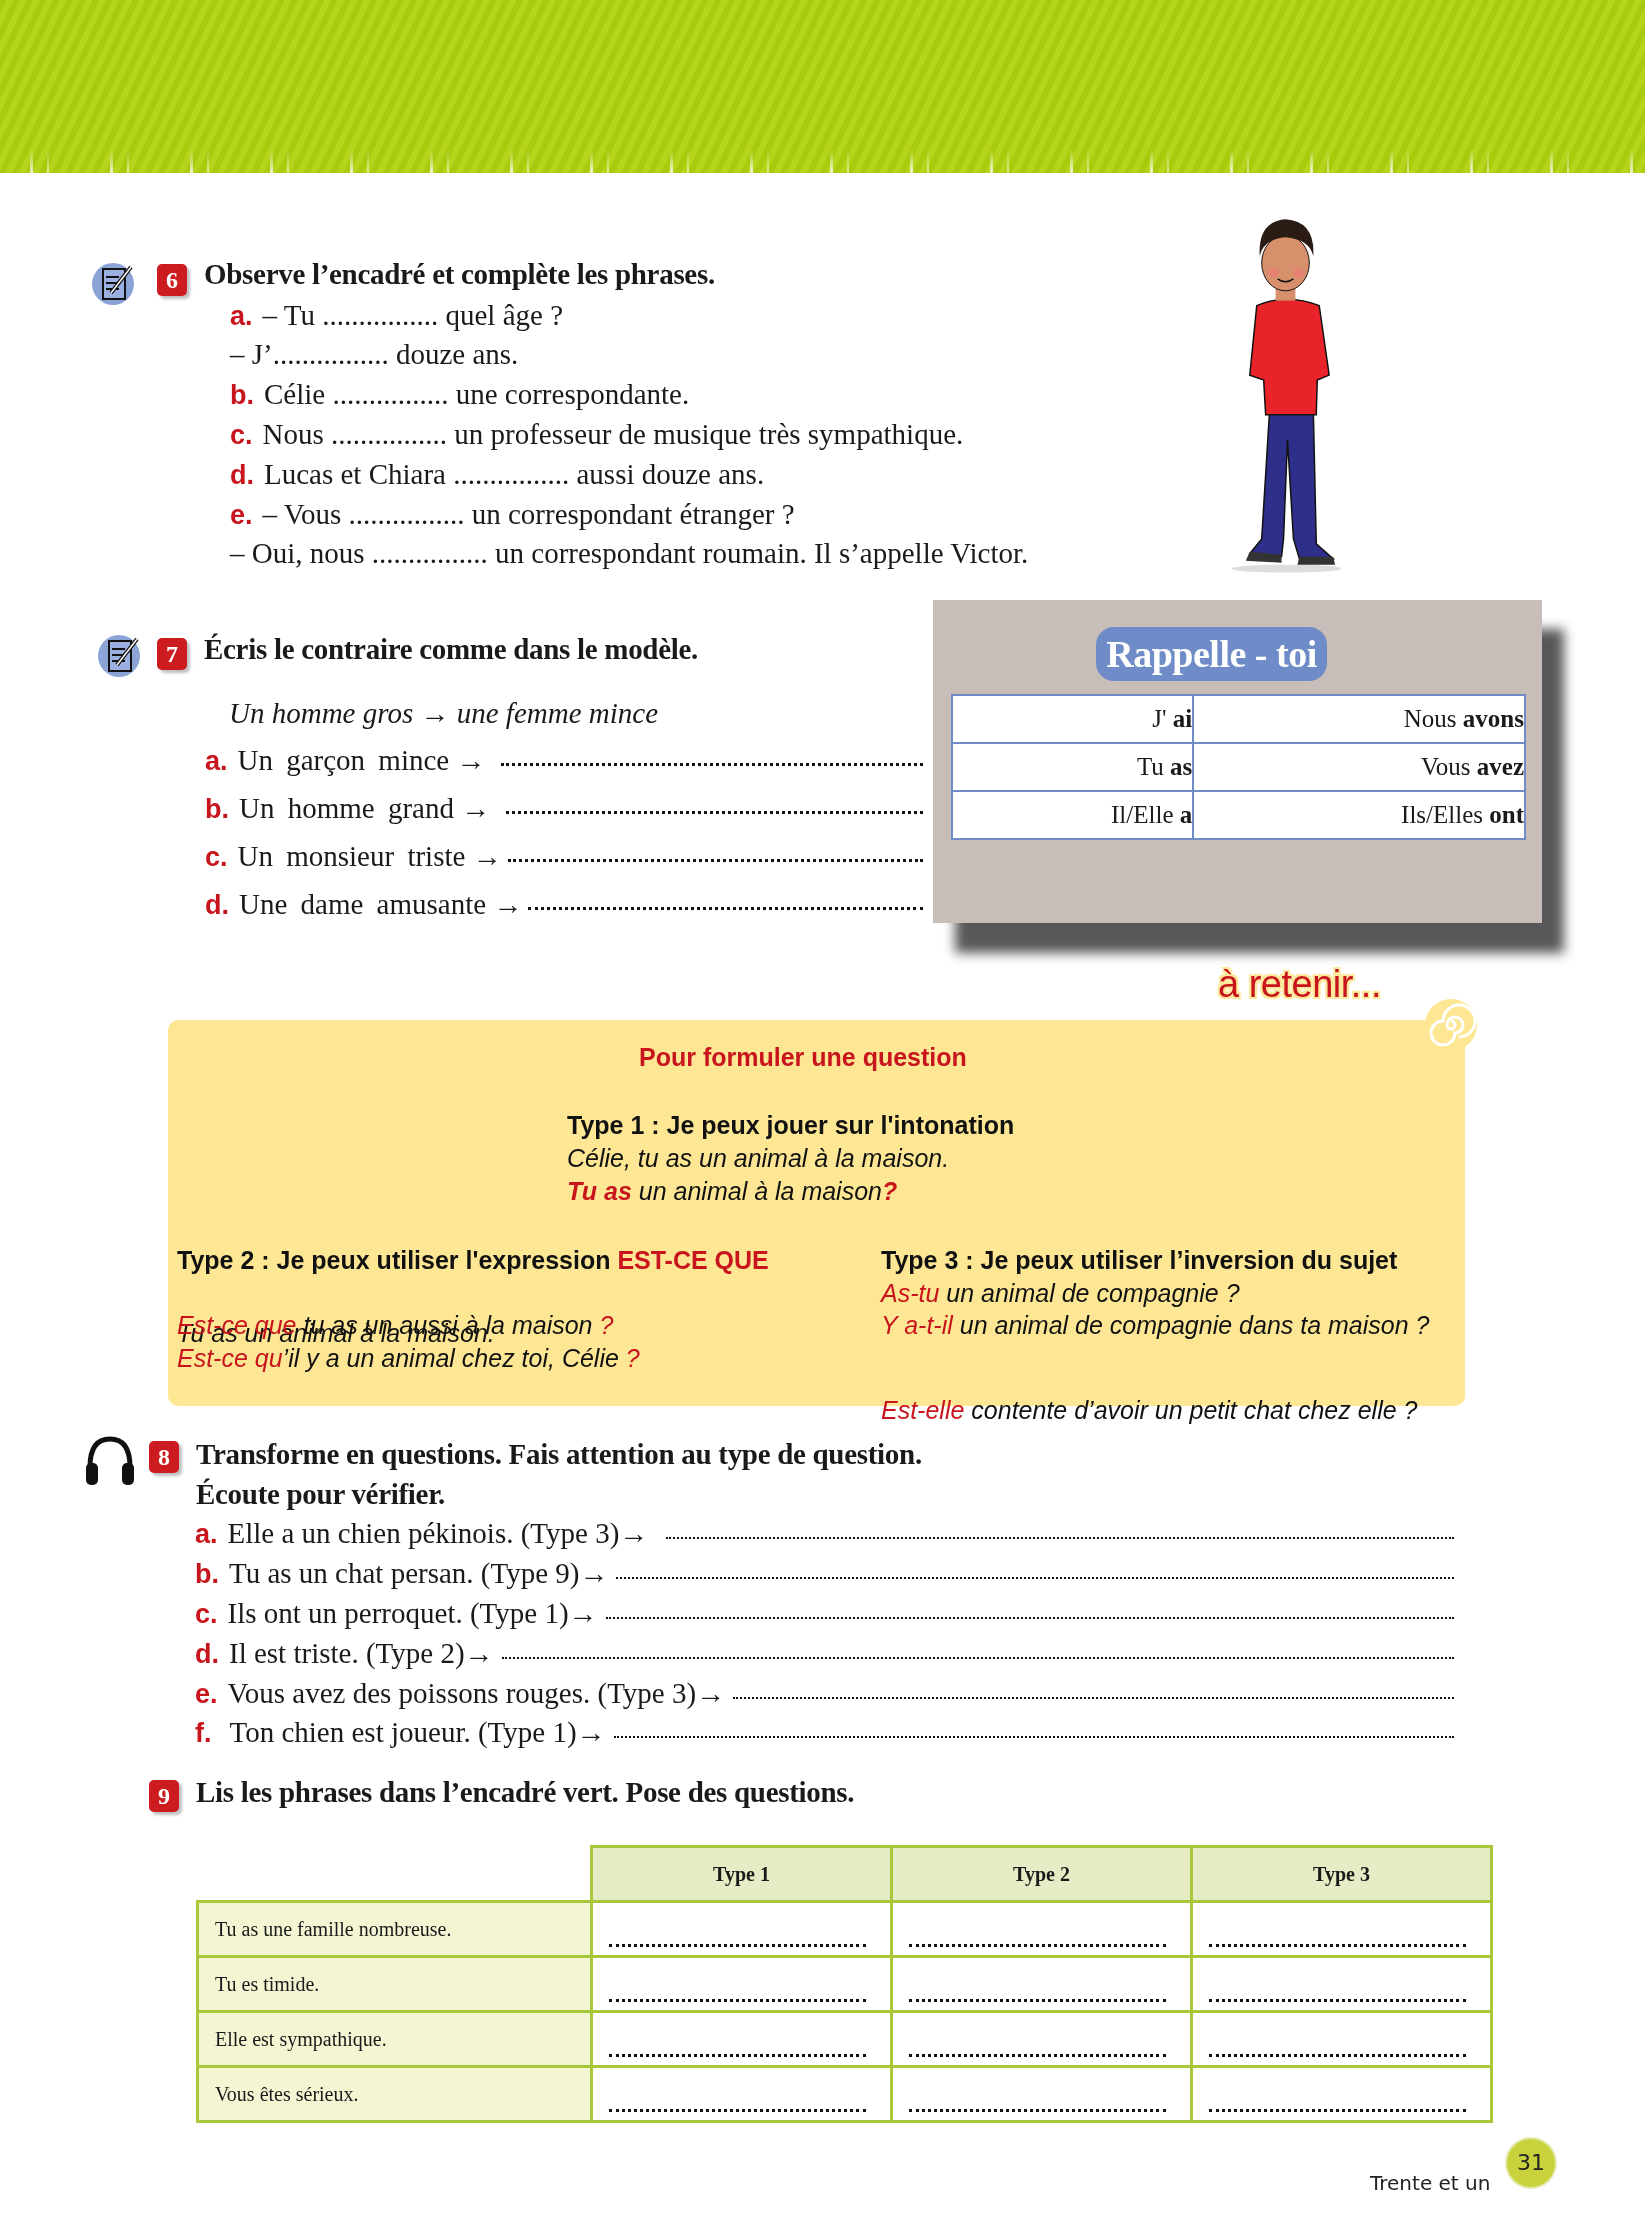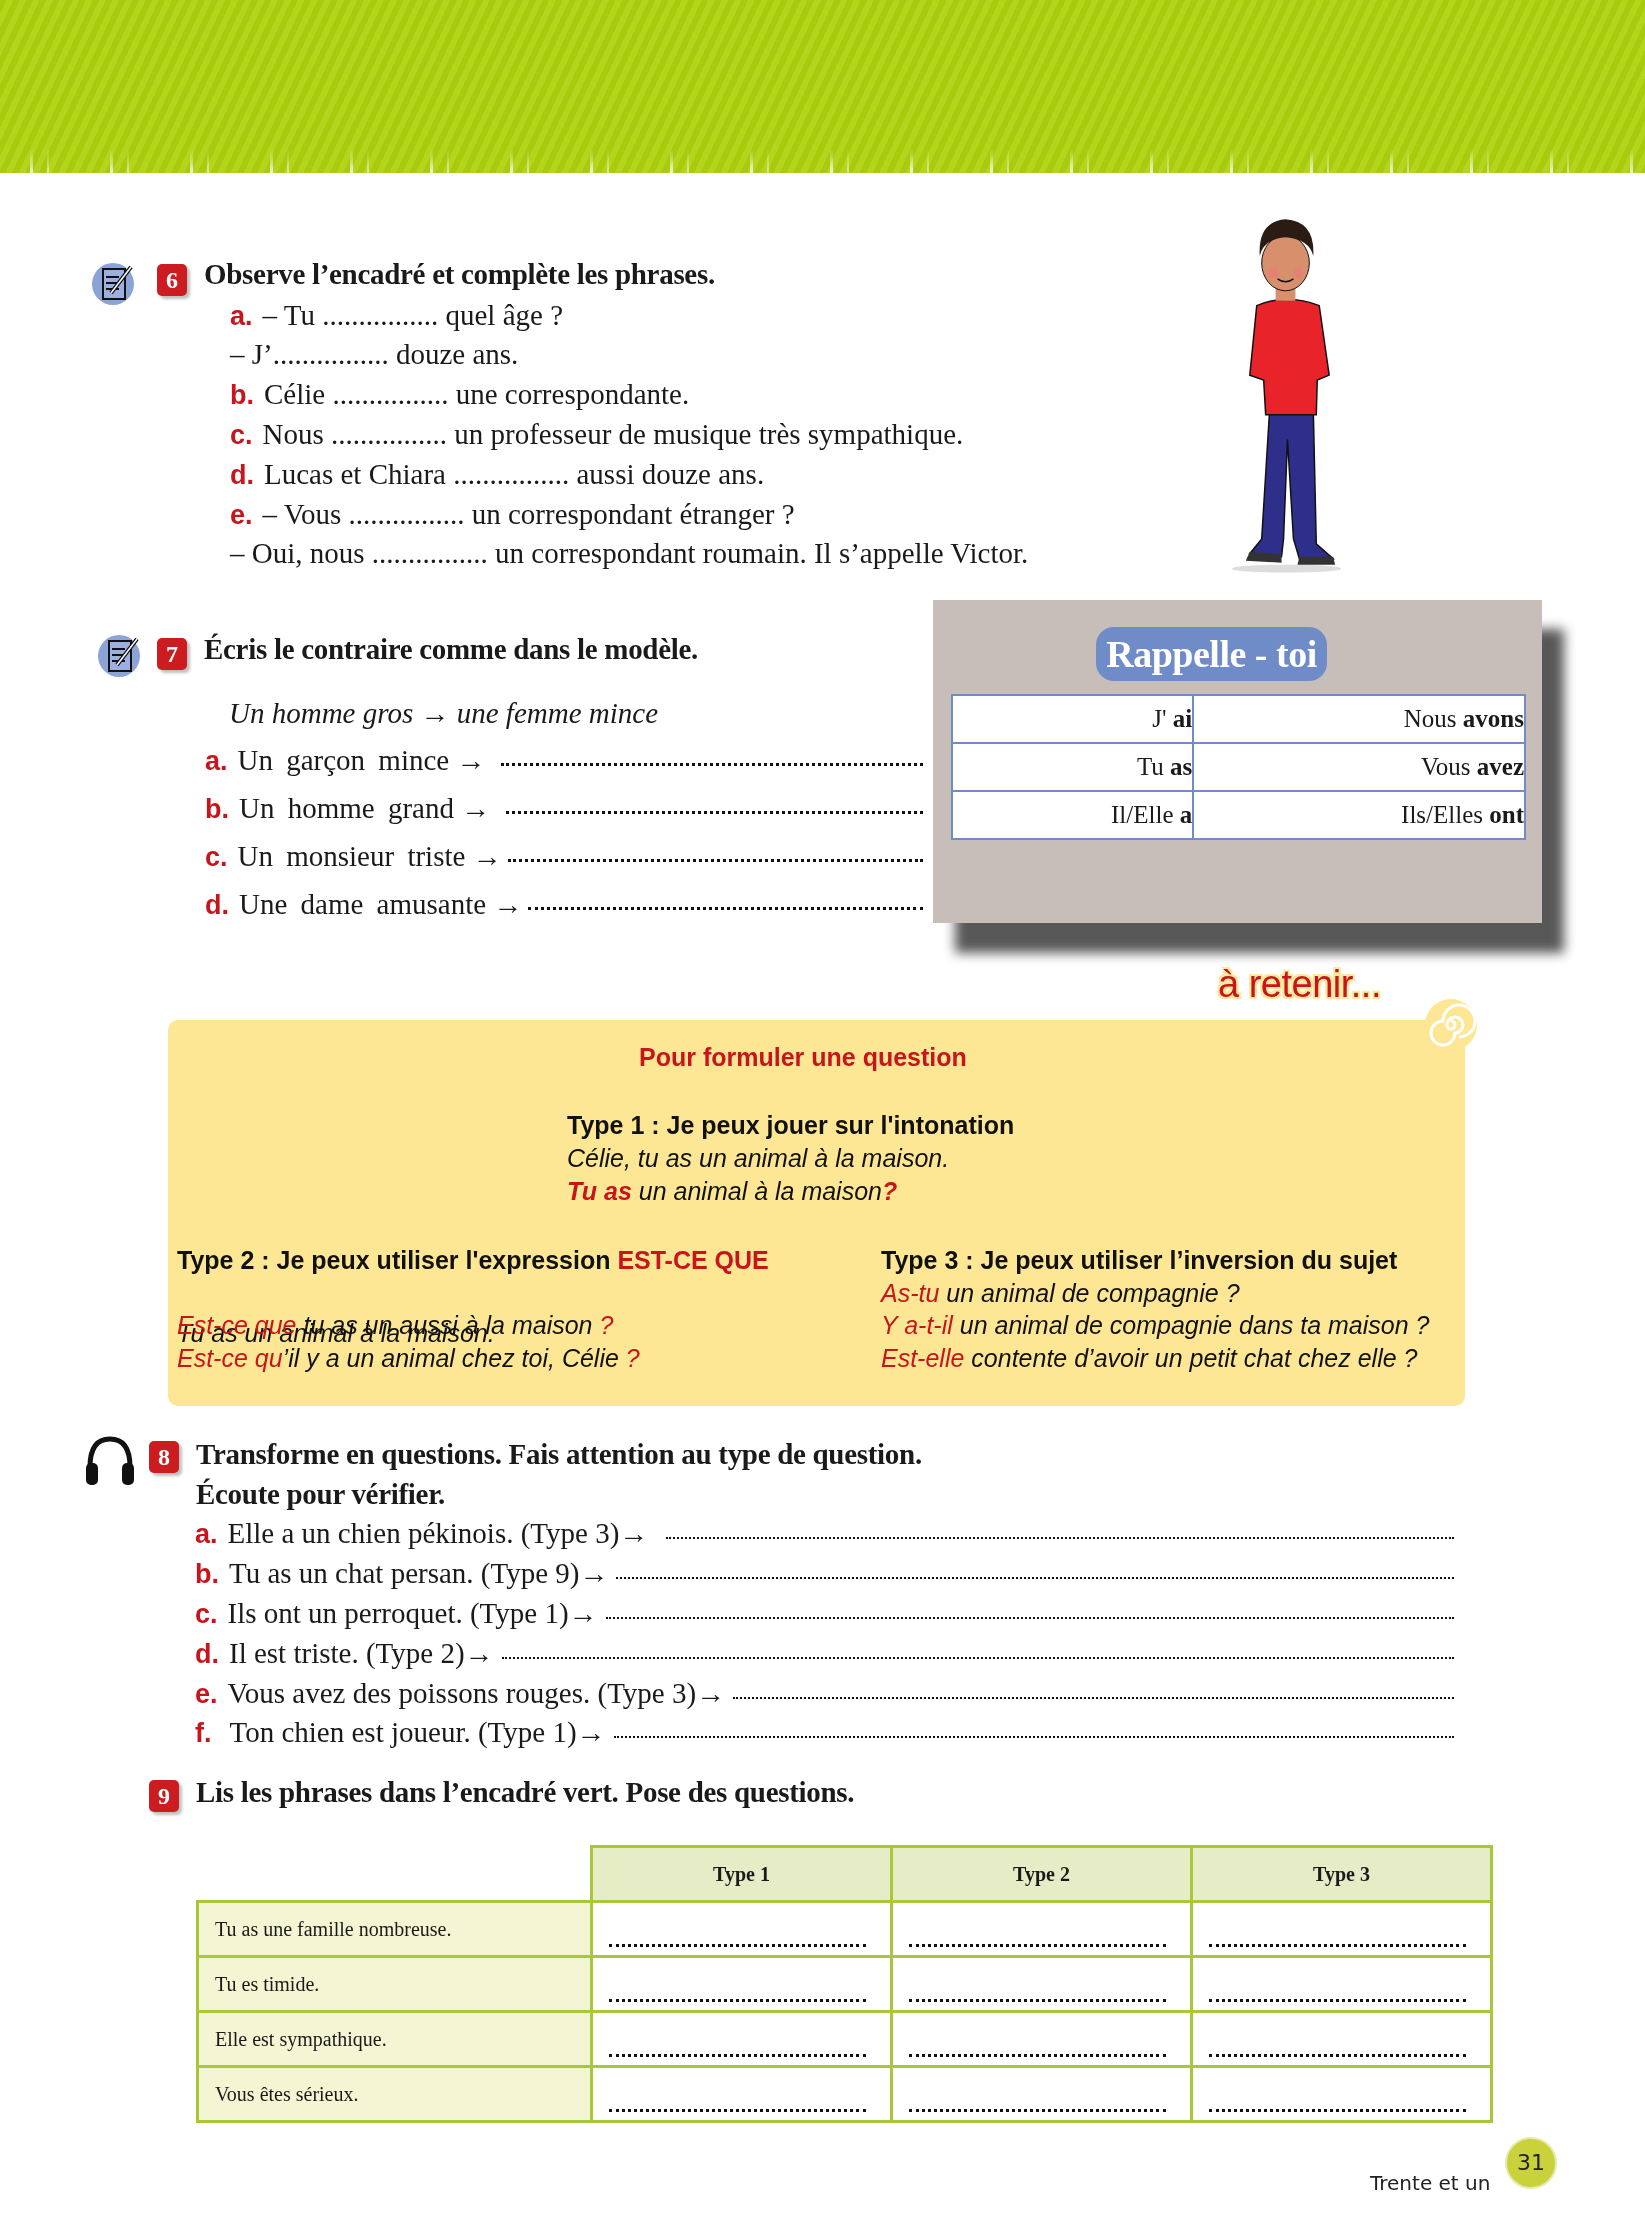--- a/index.html
+++ b/index.html
@@ -196,21 +196,21 @@
   <span class="red">Est-ce qu</span><span>’il y a un animal chez toi, Célie </span><span class="red">?</span>
 </div>
 
 <div class="abs yb yb-h" style="left:881px;top:1246px">Type 3 : Je peux utiliser l’inversion du sujet</div>
 <div class="abs yb yb-i" style="left:881px;top:1279px">
   <span class="red">As-tu</span><span> un animal de compagnie ?</span>
 </div>
 <div class="abs yb yb-i" style="left:881px;top:1311px">
   <span class="red">Y a-t-il</span><span> un animal de compagnie dans ta maison ?</span>
 </div>
-<div class="abs yb yb-i" style="left:881px;top:1344px">
+<div class="abs yb yb-i" style="left:881px;top:1396px">
   <span class="red">Est-elle</span><span> contente d’avoir un petit chat chez elle ?</span>
 </div>
 
 <svg class="abs" style="left:82px;top:1433px" width="56" height="56" viewBox="0 0 56 56">
   <path d="M8 34 Q8 6 28 6 Q48 6 48 34" stroke="#111" stroke-width="5" fill="none"></path>
   <rect x="4" y="30" width="12" height="22" rx="5" fill="#111"></rect>
   <rect x="40" y="30" width="12" height="22" rx="5" fill="#111"></rect>
 </svg>
 <div class="abs badge" style="left:149px;top:1441px">8</div>
 <div class="abs ex-title" style="left:196px;top:1438px">Transforme en questions. Fais attention au type de question.</div>

